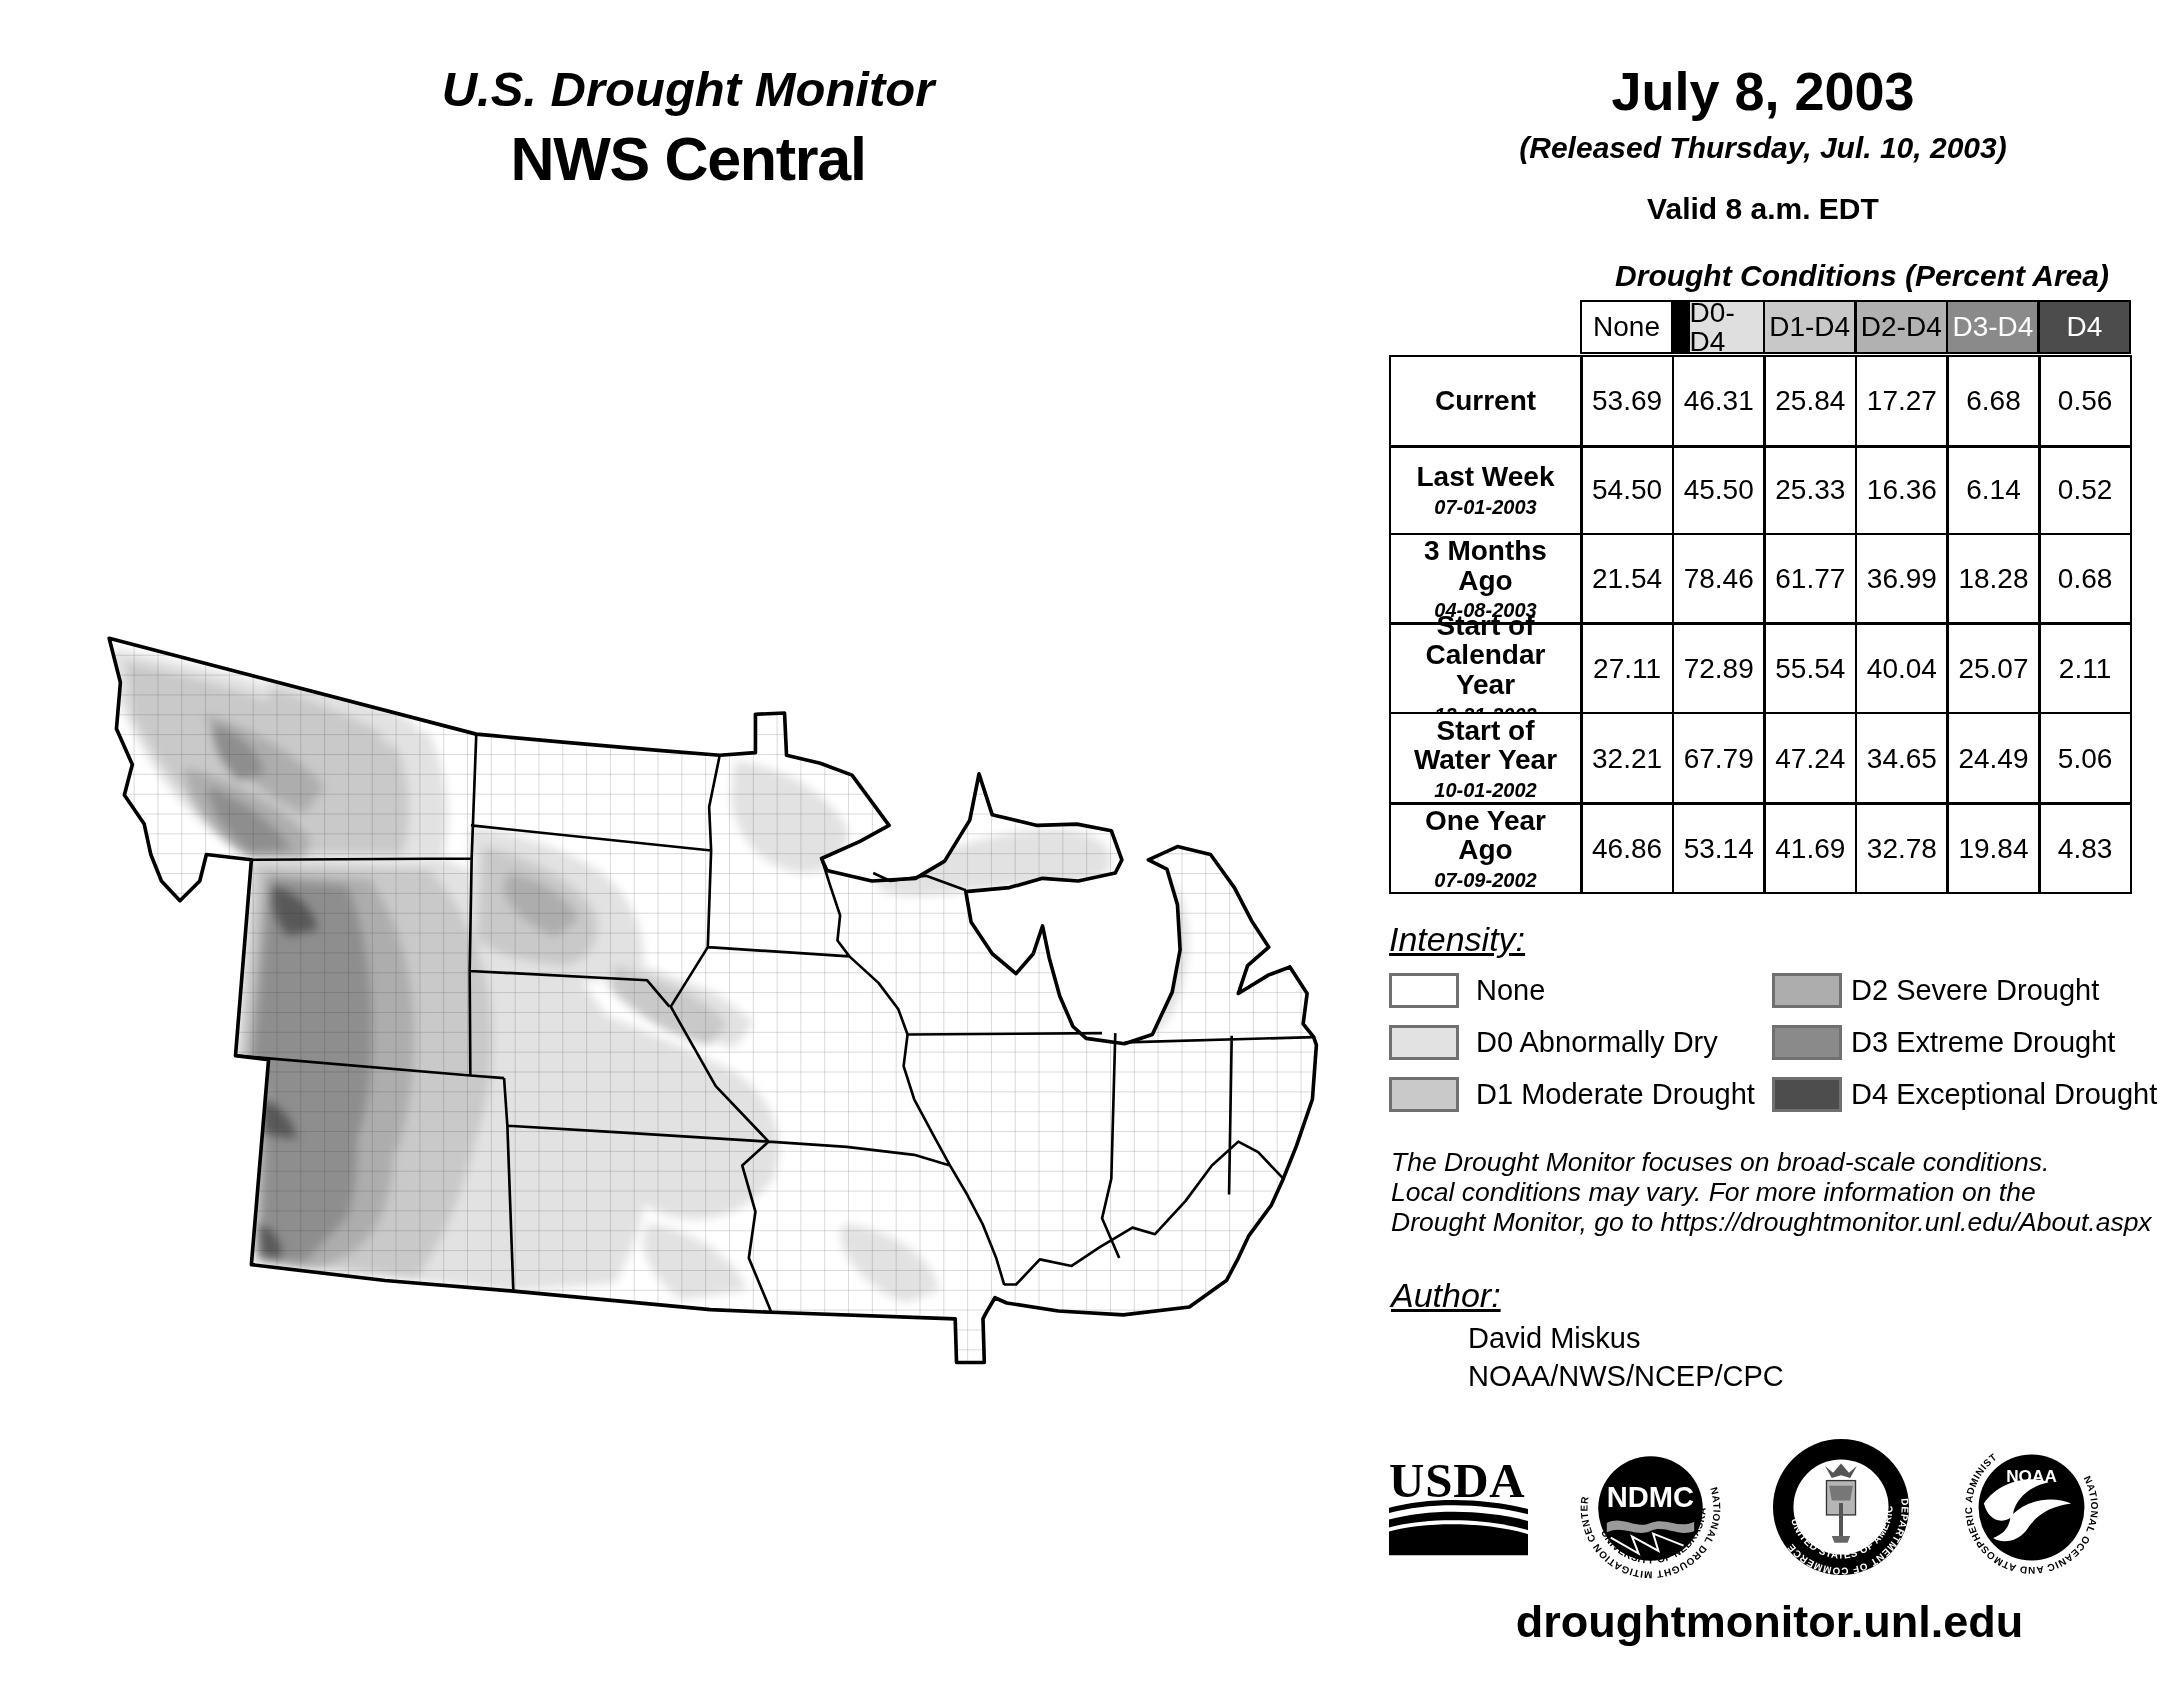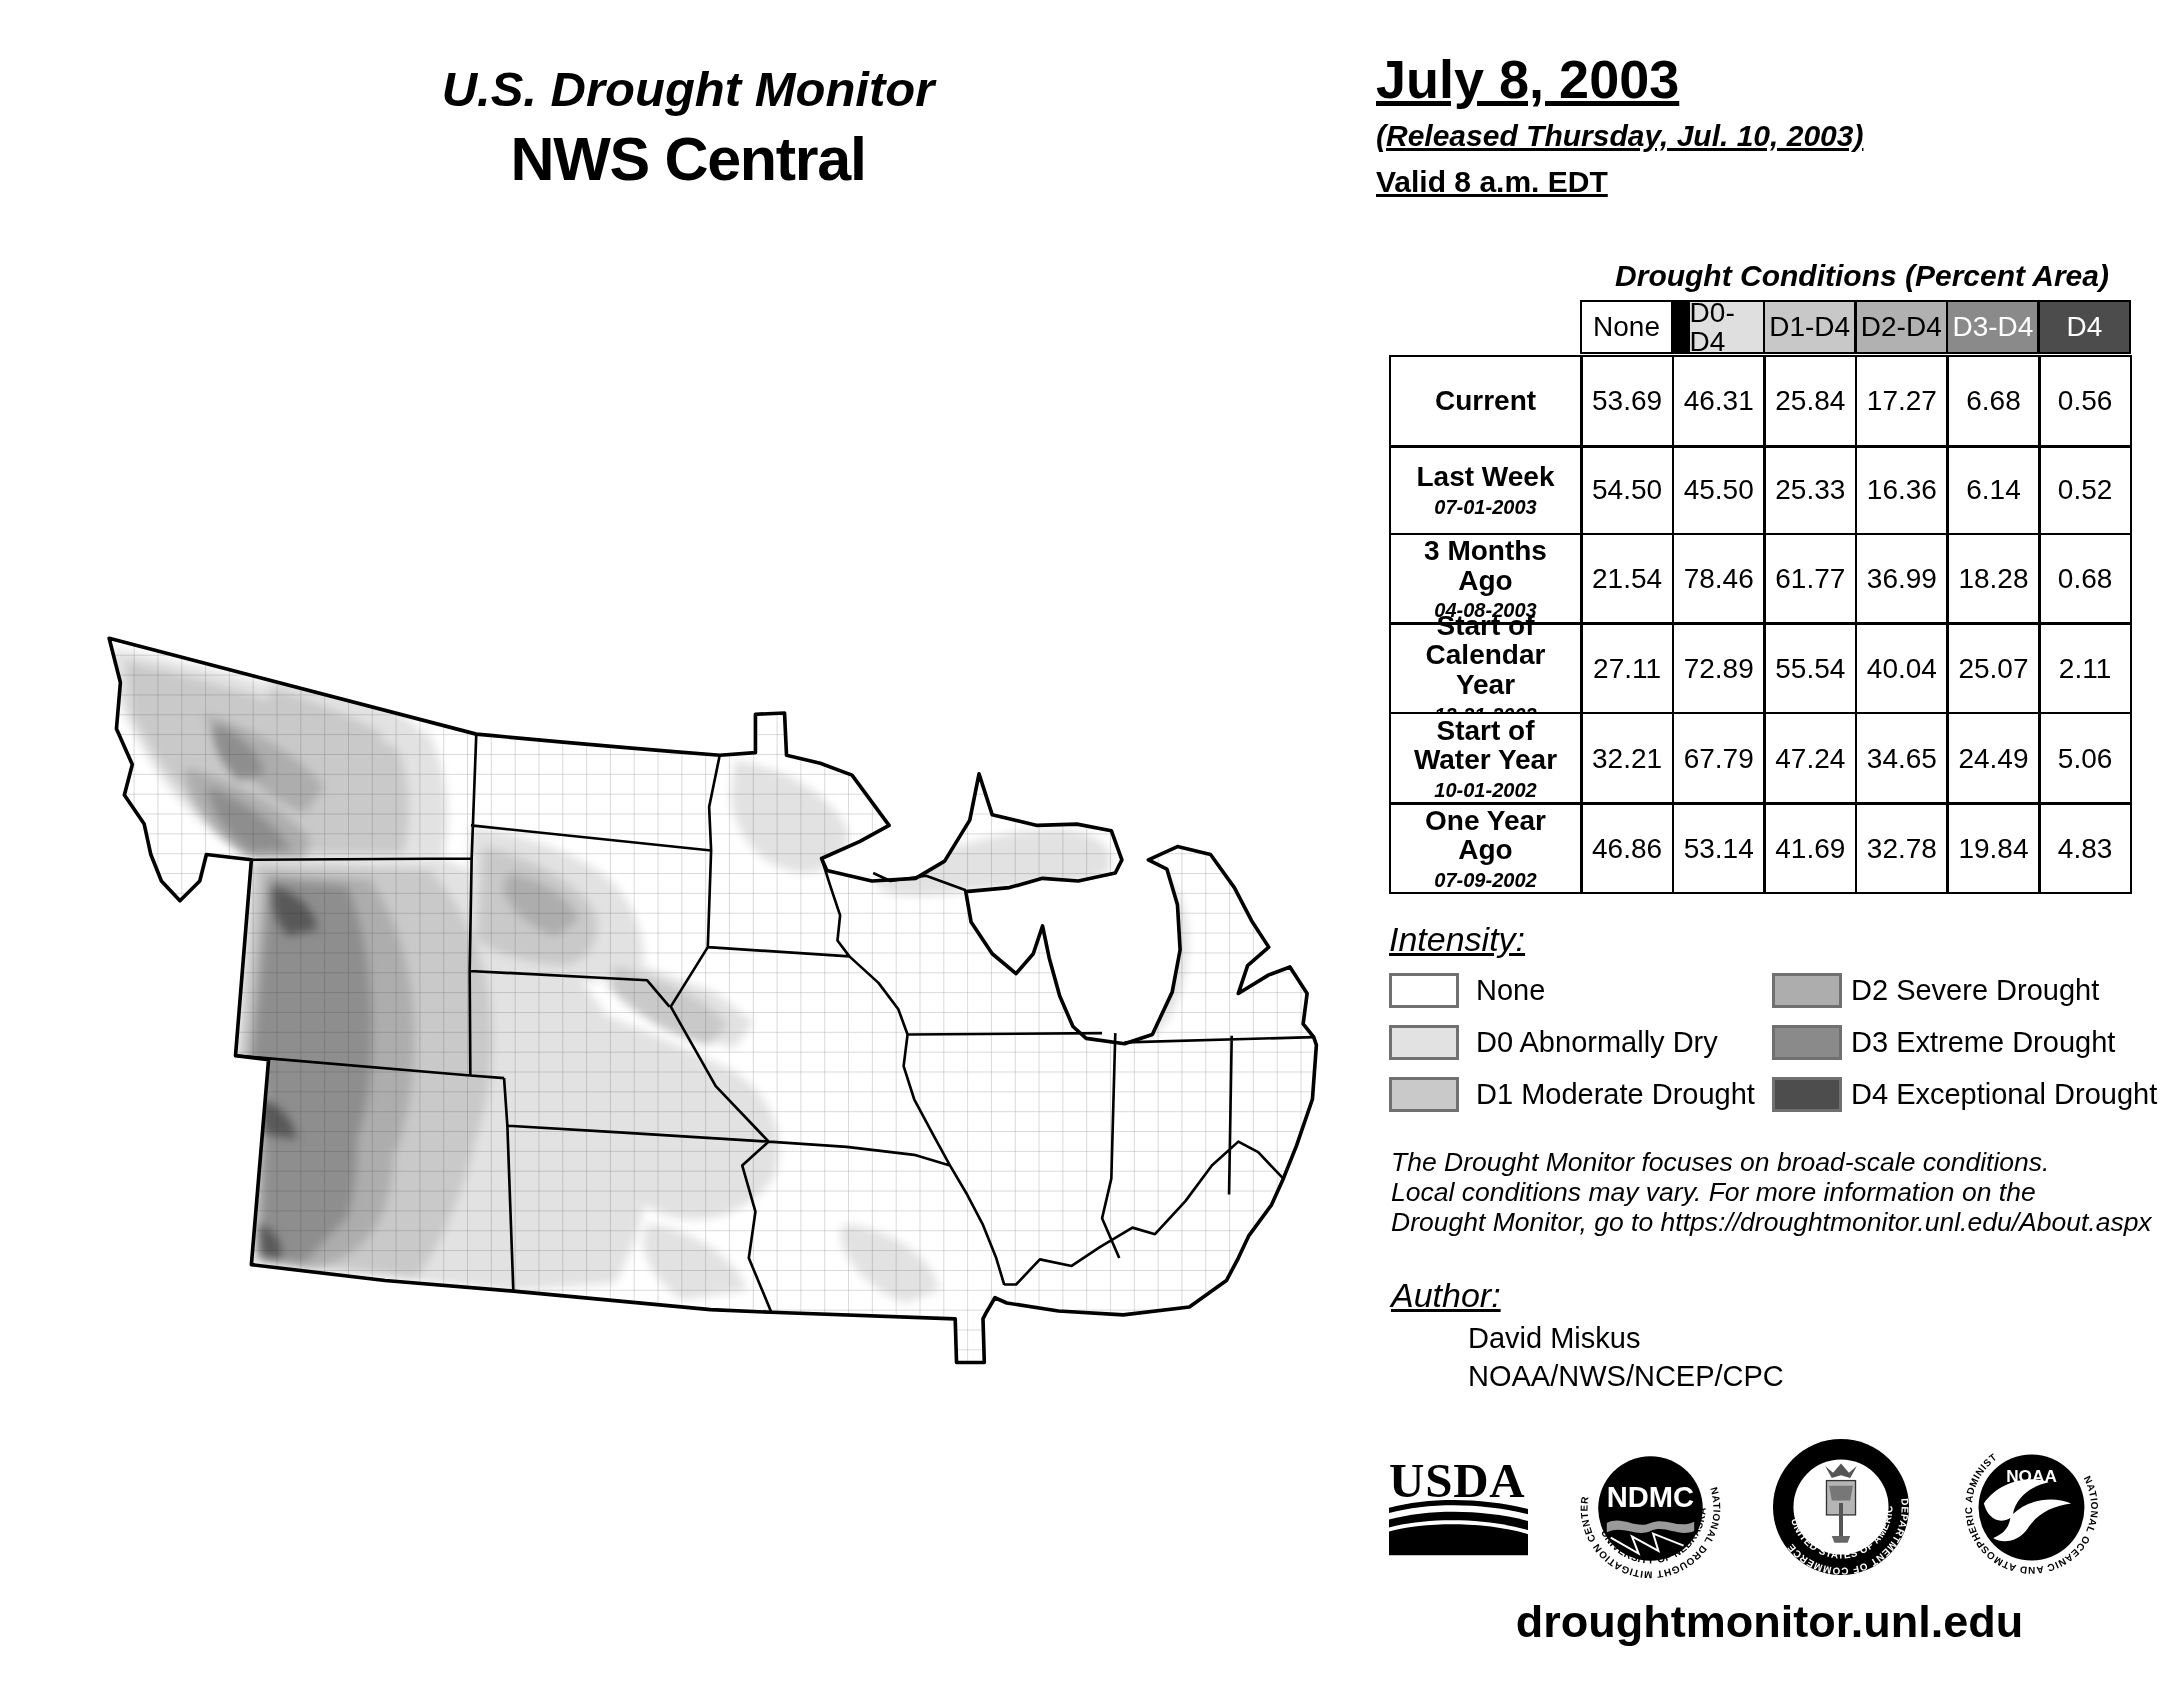--- a/index.html
+++ b/index.html
@@ -4,24 +4,24 @@
 <style>
   html,body{margin:0;padding:0;background:#fff;}
   #page{position:relative;width:2183px;height:1687px;background:#fff;overflow:hidden;
         font-family:"Liberation Sans",sans-serif;color:#000;}
   .abs{position:absolute;}
 
   
   #title1{left:0;top:61px;width:1376px;text-align:center;font-size:49px;font-weight:bold;font-style:italic;}
   #title2{left:0;top:124px;width:1376px;text-align:center;font-size:61px;font-weight:900;letter-spacing:-1.3px;}
 
-  #dateblock{left:1376px;top:48px;width:774px;text-decoration:underline;}
+  #dateblock{left:1376px;top:60px;width:774px;text-align:center;}
   #date-main{font-size:54px;font-weight:bold;}
   #date-released{font-size:30px;font-weight:bold;font-style:italic;margin-top:9px;}
-  #date-valid{font-size:30px;font-weight:bold;margin-top:12px;}
+  #date-valid{font-size:30px;font-weight:bold;margin-top:27px;}
 
   
   #tbl-title{left:1590px;top:259px;width:544px;text-align:center;font-size:30px;font-weight:bold;font-style:italic;}
   #tbl{left:1389px;top:300px;}
   .hdr-grid{position:absolute;left:191px;top:0;display:grid;grid-template-columns:repeat(6,89px);
             grid-template-rows:50px;gap:2.6px;background:#000;border:2.6px solid #000;}
   .body-grid{position:absolute;left:0;top:55px;display:grid;
              grid-template-columns:189px repeat(6,89px);
              grid-template-rows:88px 85px 87px 87px 88px 87px;
              gap:2.6px;background:#000;border:2.6px solid #000;}

